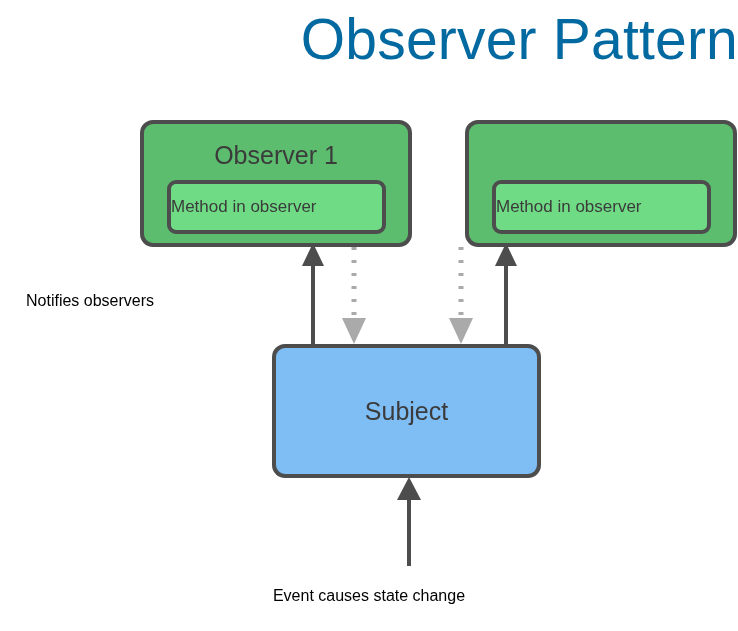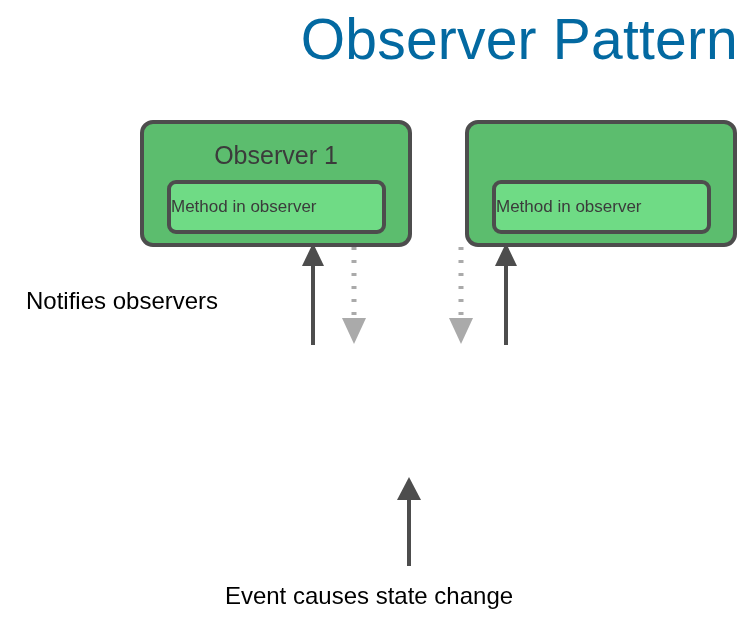--- a/index.html
+++ b/index.html
@@ -95,21 +95,21 @@
   }
   .subject-label {
     font-size: 25px;
     font-weight: 400;
     color: #3b3b3b;
     line-height: 30px;
     white-space: nowrap;
   }
   .free-label {
     position: absolute;
-    font-size: 24px;
+    font-size: 16px;
     font-weight: 400;
     color: #000000;
     line-height: 26px;
     white-space: nowrap;
   }
   .label-notifies { left: 26px; top: 288px; }
   .label-event {
     left: 0;
     top: 583px;
     width: 738px;
@@ -157,18 +157,21 @@
       <span class="method-label">Method in observer</span>
     </div>
   </div>
 
   <div class="node-box observer-box observer-2">
     <div class="method-box">
       <span class="method-label">Method in observer</span>
     </div>
   </div>
 
+  <div class="node-box subject-box">
+    <span class="subject-label">Subject</span>
+  </div>
 
   <div class="free-label label-notifies">Notifies observers</div>
 
   <div class="free-label label-event">Event causes state change</div>
 
 </div>
 
 </body></html>

